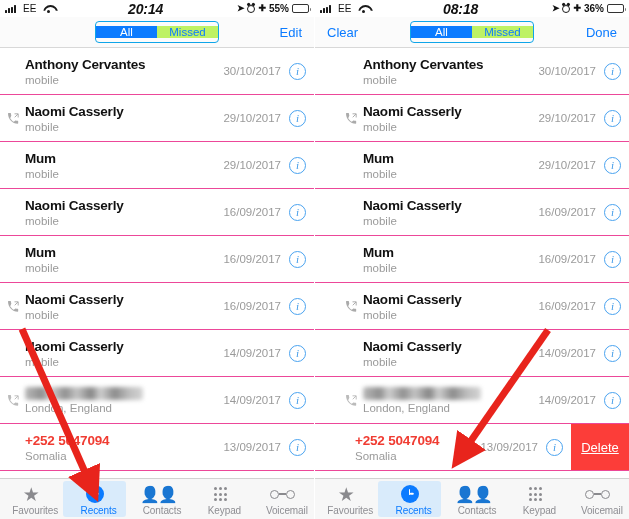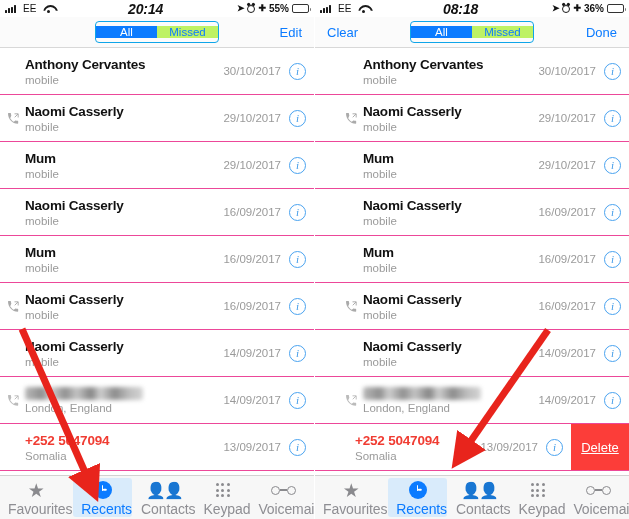--- a/index.html
+++ b/index.html
@@ -191,21 +191,21 @@
   }
   .tab {
     flex: 1;
     display: flex; flex-direction: column;
     align-items: center; justify-content: center;
     gap: 1px;
     cursor: pointer;
     color: #8e8e93;
     padding-top: 2px;
   }
-  .tab .tlabel { font-size: 14px; letter-spacing: -0.1px; padding-left: 8px; }
+  .tab .tlabel { font-size: 10px; letter-spacing: -0.1px; padding-left: 8px; }
   .tab.active { background: #d9ebfb; border-radius: 3px; margin: 2px 1px; }
   .tab.active .tlabel { color: #0b7bff; }
   .ticon { height: 20px; display: flex; align-items: center; justify-content: center; }
   .star { font-size: 19px; color: #8a8a8e; line-height: 19px; }
   .clock-i {
     width: 18px; height: 18px; border-radius: 50%; background: #0b7bff;
     position: relative;
   }
   .clock-i::before, .clock-i::after {
     content: ""; position: absolute; background: #fff; border-radius: 1px;

